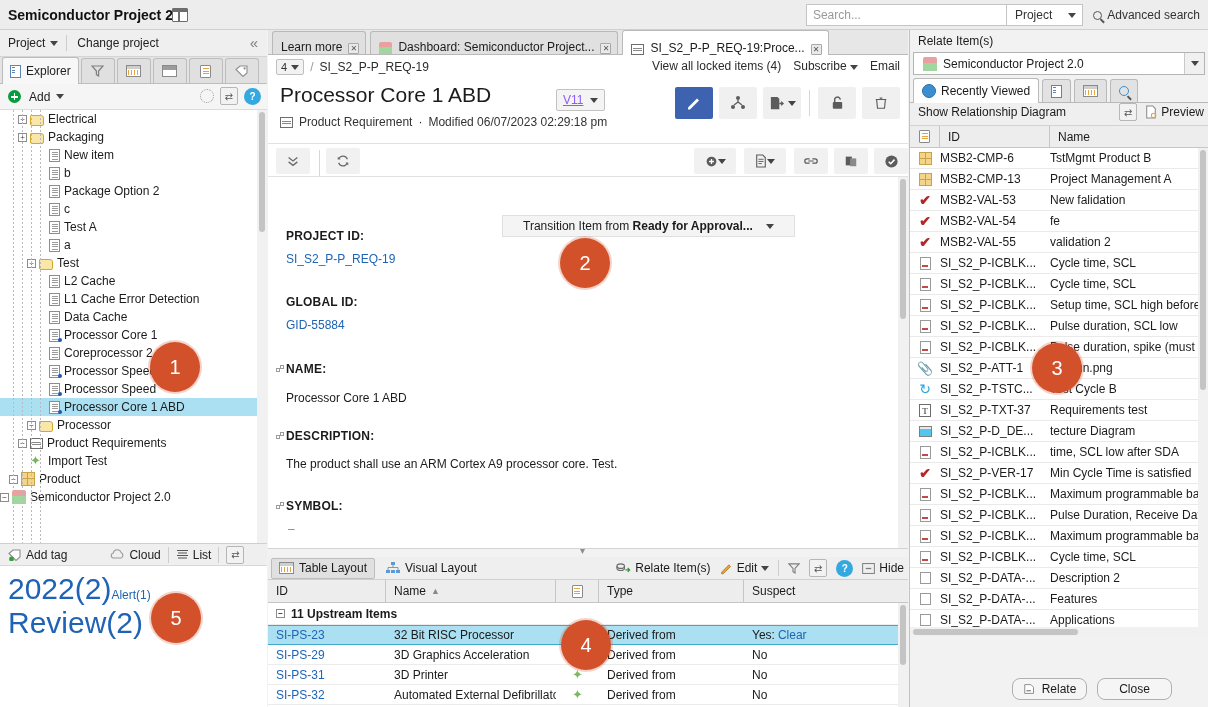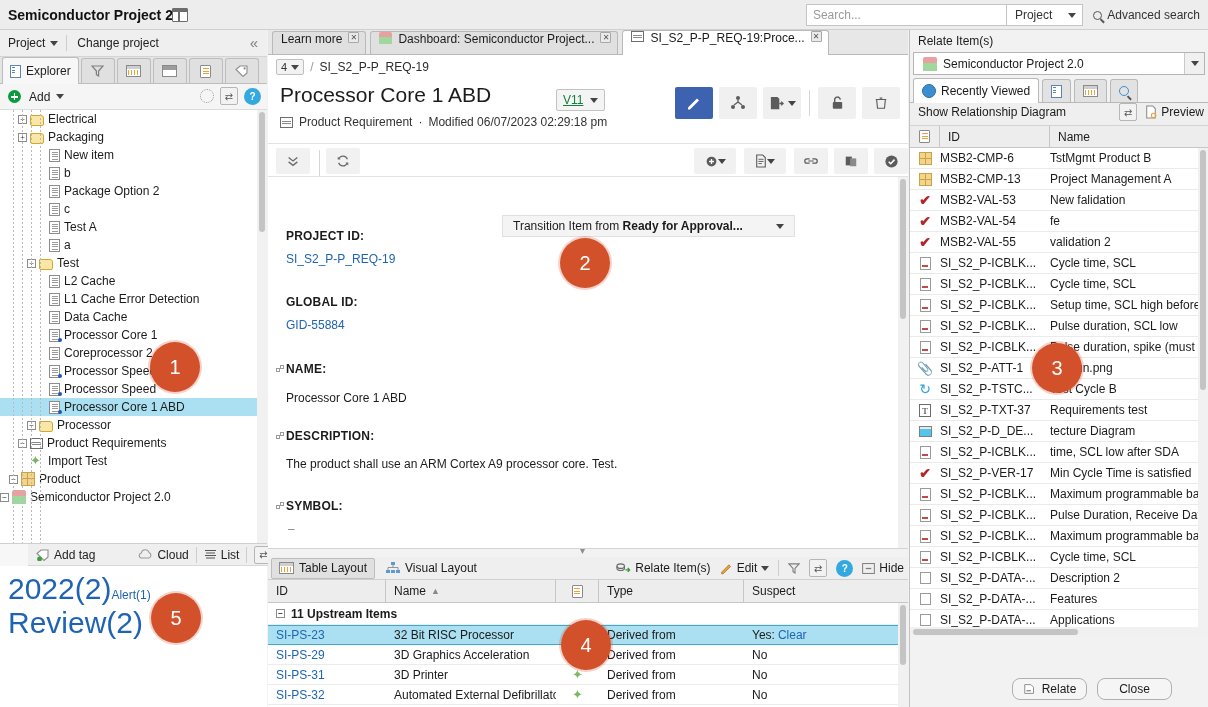--- a/index.html
+++ b/index.html
@@ -104,54 +104,54 @@
   .ic-folder { width:14px; height:11px; background:#fae7a8; border:1px solid #d2a92e; border-radius:1px 3px 2px 2px; margin-top:2px; }
   .ic-doc { width:11px; height:13px; background:#fff; border:1px solid #8d8d8d; margin-left:4px; }
   .ic-doc::after { content:""; position:absolute; left:1.5px; top:2px; right:1.5px; height:8px;
                    background:repeating-linear-gradient(#9b9b9b 0 1px, #fff 1px 2.2px); }
   .ic-doc.dot::before { content:""; position:absolute; left:8px; bottom:-1px; width:4px; height:4px;
                         background:#2158a8; border-radius:50%; z-index:2; }
   .tdots { position:absolute; width:1px; top:0; bottom:0;
            background:repeating-linear-gradient(#b9b9b9 0 2px, transparent 2px 4px); }
 
   .tagbar { position:absolute; left:0; top:514px; width:267px; height:22px; background:#efefef;
-            border-bottom:1px solid #d8d8d8; display:flex; align-items:center;margin-left:28px; }
+            border-bottom:1px solid #d8d8d8; display:flex; align-items:center; }
   .tagbar .it { display:flex; align-items:center; gap:4px; font-size:12px; color:#222; cursor:pointer; }
   .tagcloud { position:absolute; left:0; top:536px; width:267px; height:171px; background:#fff; padding:6px 8px; }
   .tagcloud a { color:#1e63b4; text-decoration:none; cursor:pointer; }
   .tag-a { font-size:30px; }
   .tag-b { font-size:12px; }
   .tag-c { font-size:30px; }
   .tag-d { font-size:12px; }
 
   
   .center { position:absolute; left:268px; top:30px; width:640px; height:677px; background:#fff; }
   .tabbar { position:absolute; left:0; top:0; width:640px; height:25px; background:#e7e7e7;
             border-bottom:1px solid #b9b9b9; display:flex; align-items:flex-end; }
   .ctab { height:23px; background:#e0e0e0; border:1px solid #b9b9b9; border-bottom:none; border-radius:3px 3px 0 0;
-          margin-left:4px; display:flex; align-items:flex-start; gap:6px; padding:0 6px 0 8px; cursor:pointer; }
+          margin-left:4px; display:flex; align-items:flex-end; gap:6px; padding:0 6px 0 8px; cursor:pointer; }
   .ctab.active { background:#fff; height:25px; margin-bottom:-1px; }
   .ctab .t { font-size:12px; color:#1b1b1b; }
   .xbtn { width:11px; height:11px; border:1px solid #a8a8a8; background:#eaeaea; color:#555; font-size:8px;
           line-height:9px; text-align:center; border-radius:1px; cursor:pointer; }
   .ic-dash { width:13px; height:12px; background:linear-gradient(#e8a0a0 0 45%, #9fd79f 45% 100%); border-radius:2px 2px 0 0; }
 
   .crumbbar { position:absolute; left:0; top:25px; width:640px; height:24px; display:flex; align-items:center; }
   .crumb-num { margin-left:8px; height:16px; border:1px solid #c0c0c0; background:#f2f2f2; border-radius:2px;
                display:flex; align-items:center; gap:4px; padding:0 4px; font-size:11px; color:#333; cursor:pointer; }
   .crumb-sep { margin:0 6px; color:#9a9a9a; font-size:12px; }
   .crumb-id { font-size:12px; color:#2b2b2b; }
   .crumb-right { position:absolute; right:8px; top:4px; display:flex; align-items:center; gap:12px; font-size:12px; color:#2b2b2b; }
   .crumb-right span { cursor:pointer; }
 
   .titlerow { position:absolute; left:0; top:49px; width:640px; height:64px; }
   .h1 { position:absolute; left:12px; top:4px; font-size:21px; color:#1b1b1b; }
   .verbtn { position:absolute; left:288px; top:10px; height:22px; border:1px solid #c2c2c2; background:#f4f4f4;
             border-radius:2px; display:flex; align-items:center; gap:7px; padding:0 6px; font-size:12px;
-            color:#15803d; cursor:pointer;text-decoration:underline; }
+            color:#8b5cf6; cursor:pointer;text-decoration:underline; }
   .subrow { position:absolute; left:12px; top:36px; display:flex; align-items:center; gap:6px;
             font-size:12px; color:#333; }
   .ic-reqsm { width:13px; height:11px; border:1.2px solid #6d6d6d; background:#fff; position:relative; }
   .ic-reqsm::after { content:""; position:absolute; left:1px; top:3px; right:1px; bottom:1px;
                      background:repeating-linear-gradient(#8a8a8a 0 1px, #fff 1px 2.4px); }
   .acts { position:absolute; right:8px; top:8px; display:flex; align-items:center; gap:6px; }
   .abtn { width:38px; height:32px; background:#f0f0f0; border-radius:2px; display:flex; align-items:center;
           justify-content:center; cursor:pointer; position:relative; }
   .abtn.primary { background:#3c62b0; }
   .abtn .caret2 { margin-left:4px; }
@@ -163,21 +163,21 @@
           display:flex; align-items:center; justify-content:center; cursor:pointer; color:#555; }
   .sbtn.wide { width:42px; }
 
   .detail { position:absolute; left:0; top:147px; width:640px; height:371px; background:#fff; overflow:hidden; }
   .fld-label { position:absolute; font-size:12px; font-weight:bold; color:#1b1b1b; letter-spacing:.2px; }
   .fld-val { position:absolute; font-size:12px; color:#1b1b1b; }
   .fld-link { position:absolute; font-size:12px; color:#1e63b4; cursor:pointer; }
   .fld-mark { position:absolute; width:8px; height:8px; }
   .transition { position:absolute; left:502px; top:185px; width:293px; height:22px; background:#f4f4f4;
                 border:1px solid #e0e0e0; display:flex; align-items:center; justify-content:space-between;
-                padding:0 10px; font-size:12px; color:#1b1b1b; cursor:pointer; }
+                padding:0 20px; font-size:12px; color:#1b1b1b; cursor:pointer; }
 
   .widgets { position:absolute; left:840px; top:215px; width:50px; background:#f4f4f4; border:1px solid #dcdcdc;
              border-bottom:none; }
   .wcell { height:49px; border-bottom:1px solid #e2e2e2; position:relative; display:flex; align-items:center;
            justify-content:center; cursor:pointer; }
   .wcell.on { background:#e8e8e8; }
   .badge { position:absolute; border-radius:50%; color:#fff; font-size:9px; font-weight:bold;
            display:flex; align-items:center; justify-content:center; }
   .badge.red { background:#d32020; }
   .badge.blue { background:#20a8e0; }
@@ -582,20 +582,25 @@
         </div>
       </div>
 
     <div class="crumbbar">
       <div class="crumb-num">
         <span>4</span>
         <span class="caret"></span>
       </div>
       <span class="crumb-sep">/</span>
       <span class="crumb-id">SI_S2_P-P_REQ-19</span>
+      <div class="crumb-right">
+        <span>View all locked items (4)</span>
+        <span><span>Subscribe</span> <span class="caret"></span></span>
+        <span>Email</span>
+      </div>
     </div>
 
     <div class="titlerow">
       <div class="h1">Processor Core 1 ABD</div>
       <div class="verbtn">
         <span>V11</span>
         <span class="caret"></span>
       </div>
       <div class="subrow">
         <span class="ic-reqsm"></span>

